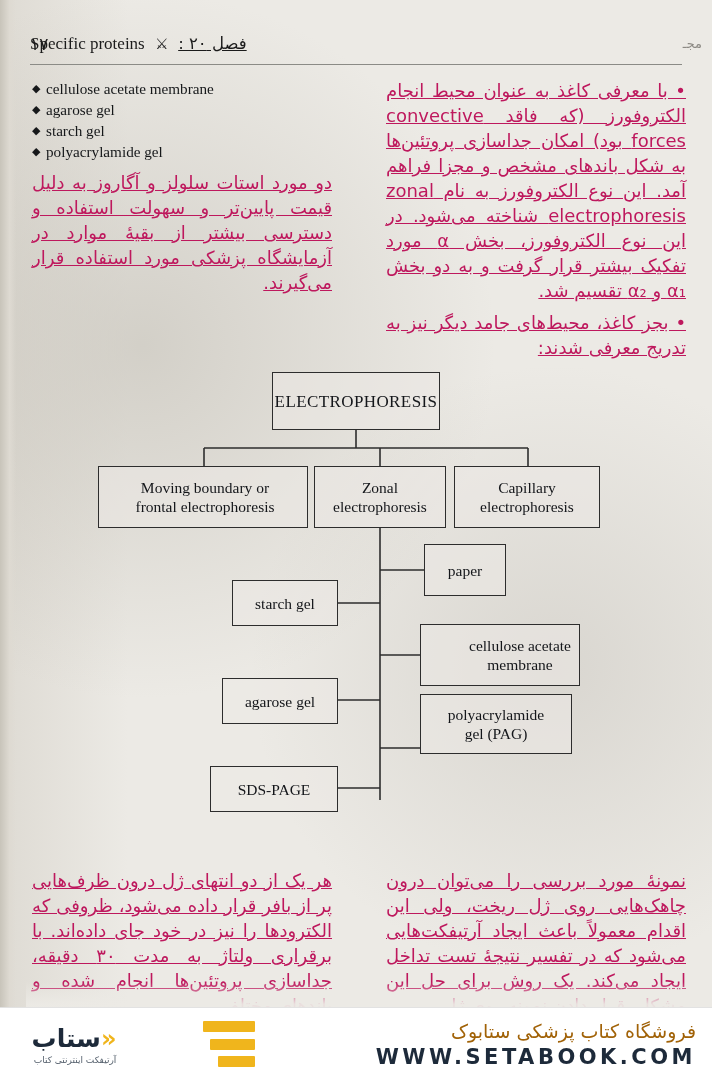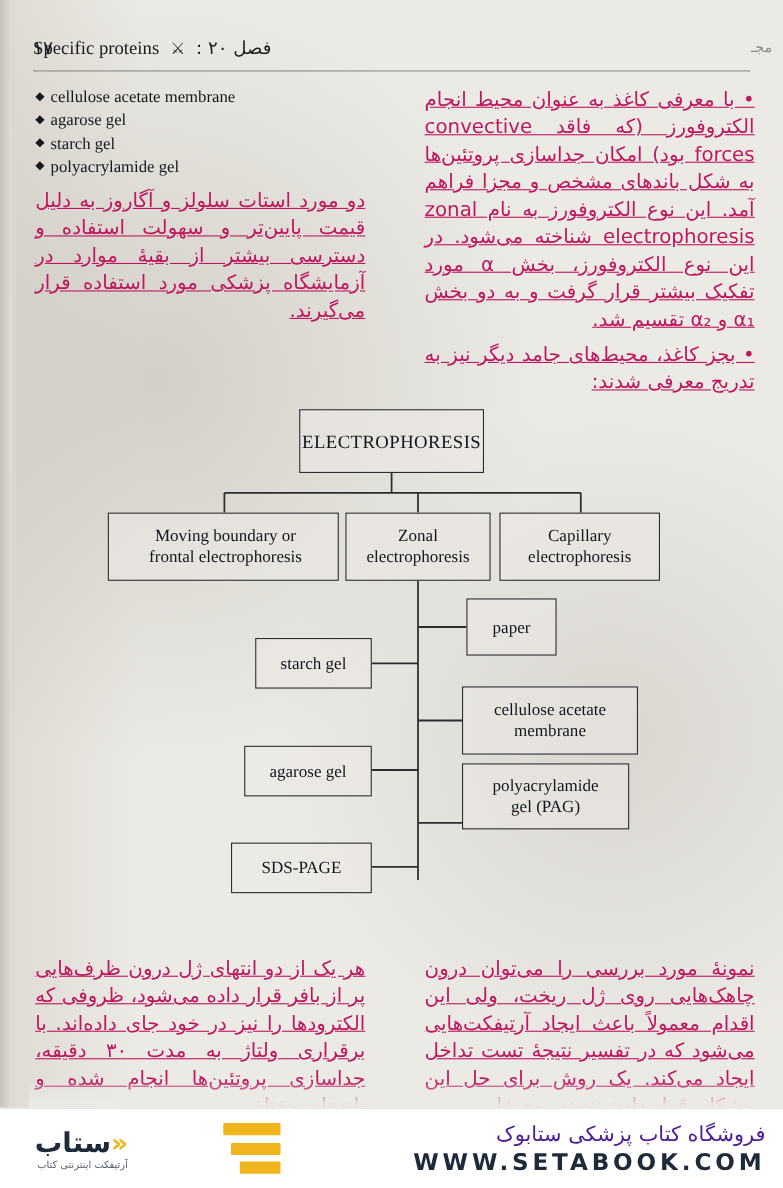--- a/index.html
+++ b/index.html
@@ -61,20 +61,21 @@
     justify-content: flex-end;
     align-items: baseline;
     direction: rtl;
     gap: 10px;
   }
   .chapter-label {
     font-size: 16.5px;
     color: #1b1b1b;
     font-family: "DejaVu Sans", sans-serif;
     letter-spacing: 0;
+    text-decoration: underline;
   }
   .chapter-en {
     font-size: 17px;
     color: #1b1b1b;
     font-family: "Liberation Serif", serif;
     direction: ltr;
   }
   .header-mark {
     display: inline-block;
     font-size: 15px;
@@ -267,21 +268,21 @@
     display: flex;
     flex-direction: column;
     align-items: flex-end;
     justify-content: center;
     padding-right: 16px;
     gap: 3px;
   }
   .footer-fa {
     font-family: "DejaVu Sans", sans-serif;
     font-size: 19px;
-    color: #4c1d95;
+    color: #a16207;
     direction: rtl;
   }
   .footer-url {
     font-family: "DejaVu Sans", sans-serif;
     font-size: 21px;
     font-weight: bold;
     color: #1d2a3a;
     letter-spacing: 3.5px;
   }
   .ghost {
@@ -377,21 +378,21 @@
     </div>
 
     <div class="node" style="left:424px; top:214px; width:82px; height:52px;">
       <span>paper</span>
     </div>
 
     <div class="node" style="left:232px; top:250px; width:106px; height:46px;">
       <span>starch gel</span>
     </div>
 
-    <div class="node" style="left:420px; top:294px; width:160px; height:62px; white-space:pre-line;">
+    <div class="node" style="left:420px; top:294px; width:160px; height:62px; white-space:pre-line;justify-content:flex-end;">
       <span>cellulose acetate
 membrane</span>
     </div>
 
     <div class="node" style="left:222px; top:348px; width:116px; height:46px;">
       <span>agarose gel</span>
     </div>
 
     <div class="node" style="left:420px; top:364px; width:152px; height:60px; white-space:pre-line;">
       <span>polyacrylamide

